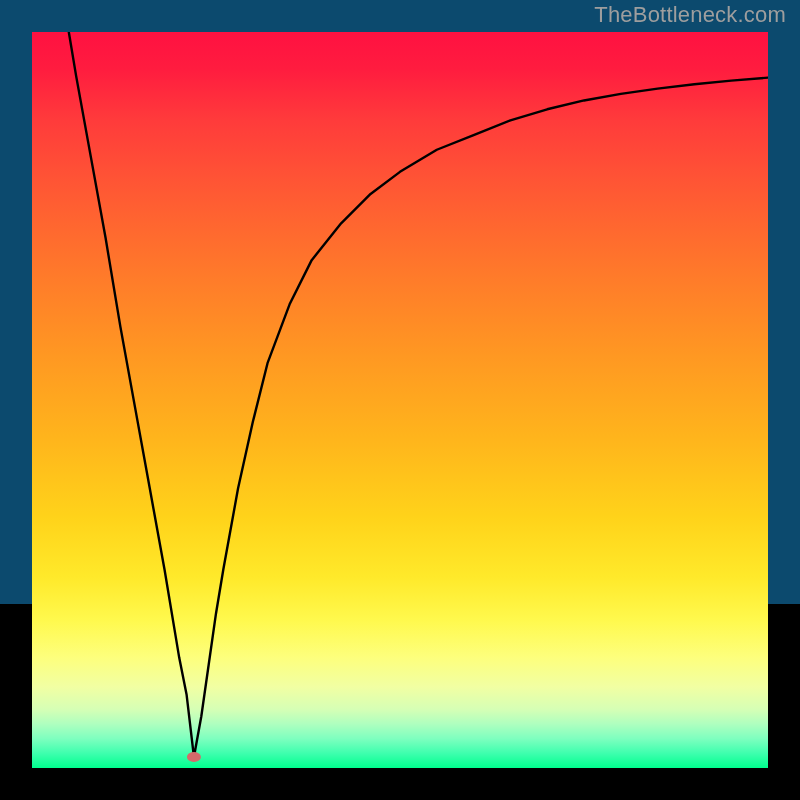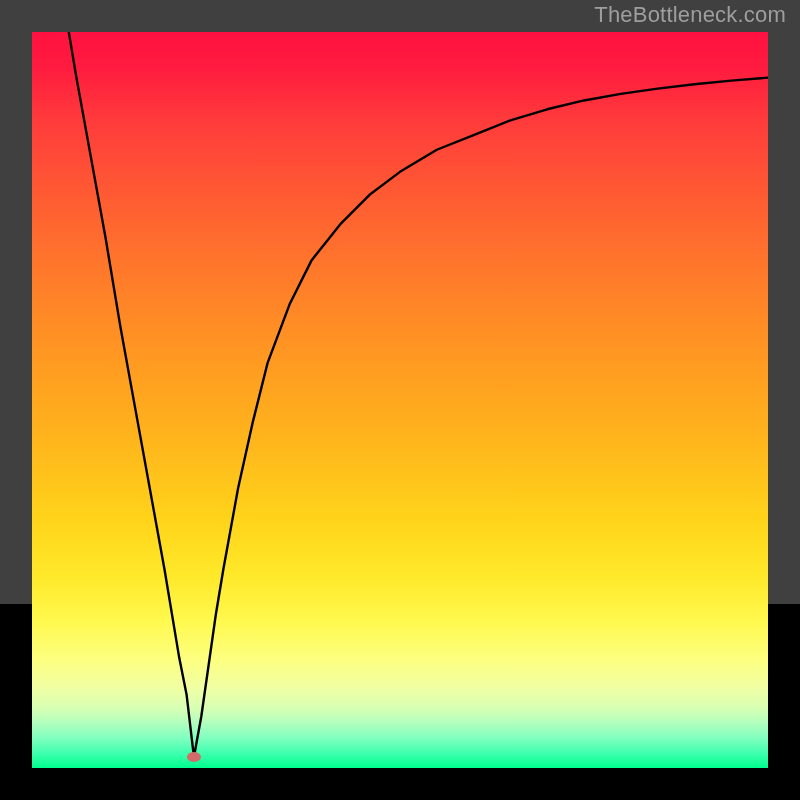--- a/index.html
+++ b/index.html
@@ -8,21 +8,21 @@
     width: 800px;
     height: 800px;
     background: #000;
     font-family: Arial, Helvetica, sans-serif;
     overflow: hidden;
   }
   .frame {
     position: relative;
     width: 800px;
     height: 604px;
-    background: #404040;
+    background: #0c4a6e;
     text-align: center;
   }
   .plot-area {
     position: absolute;
     left: 32px;
     top: 32px;
     width: 736px;
     height: 736px;
     
     background: linear-gradient(

